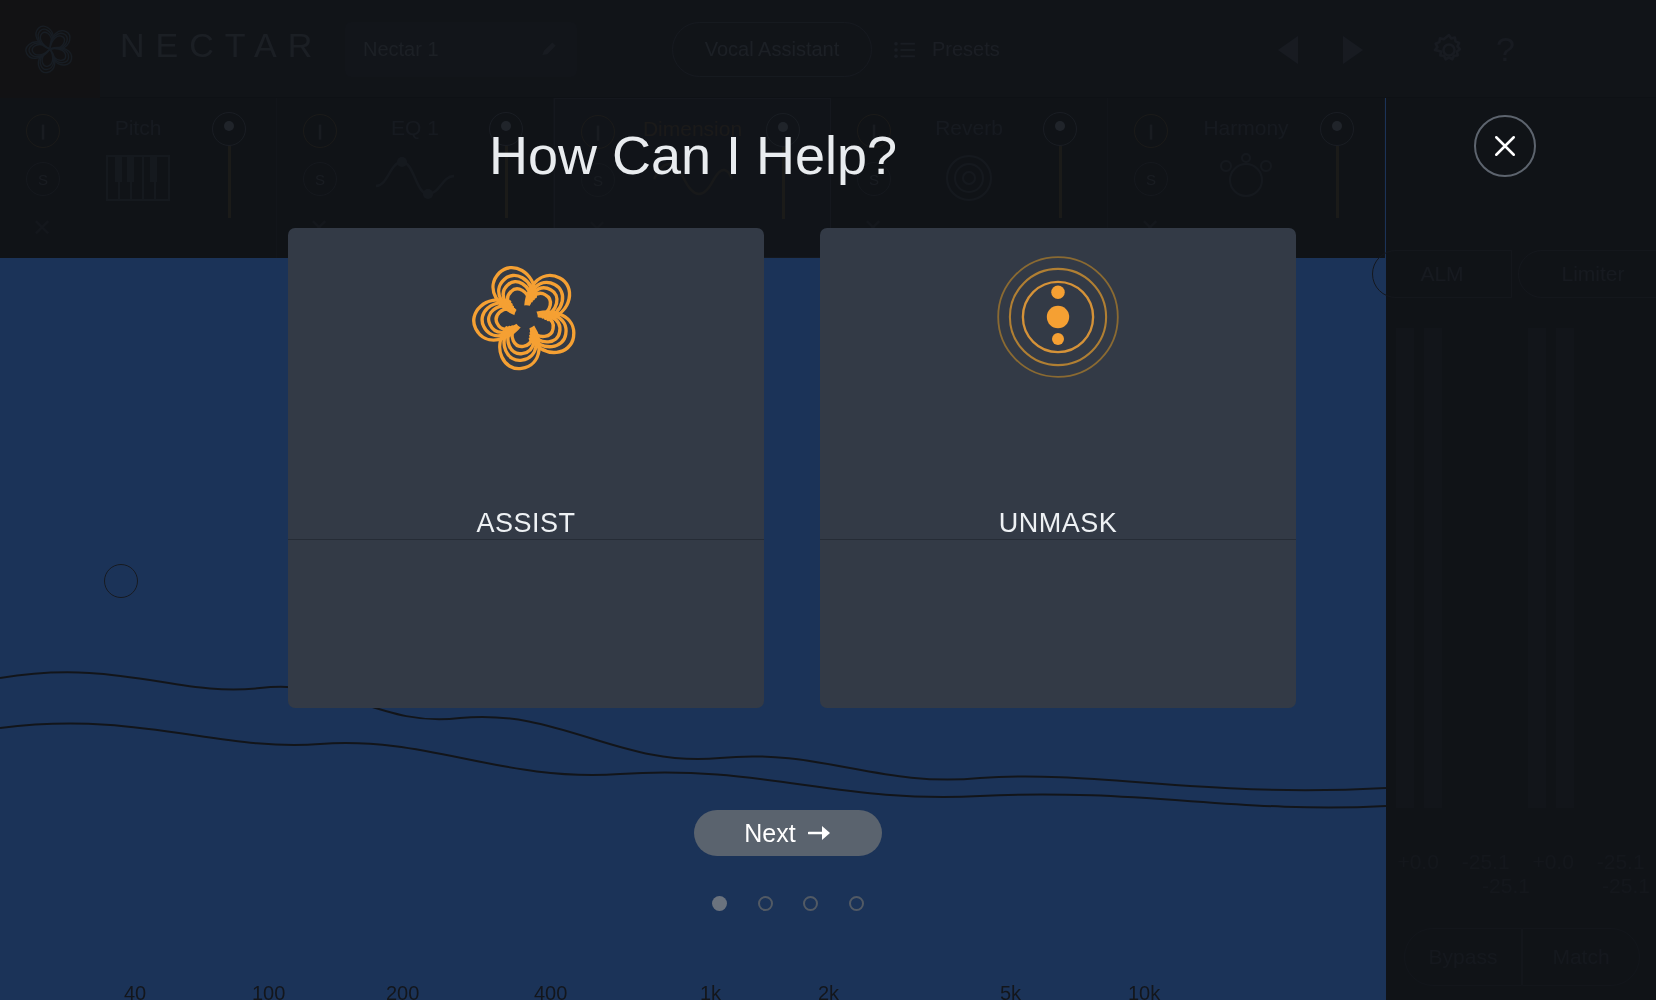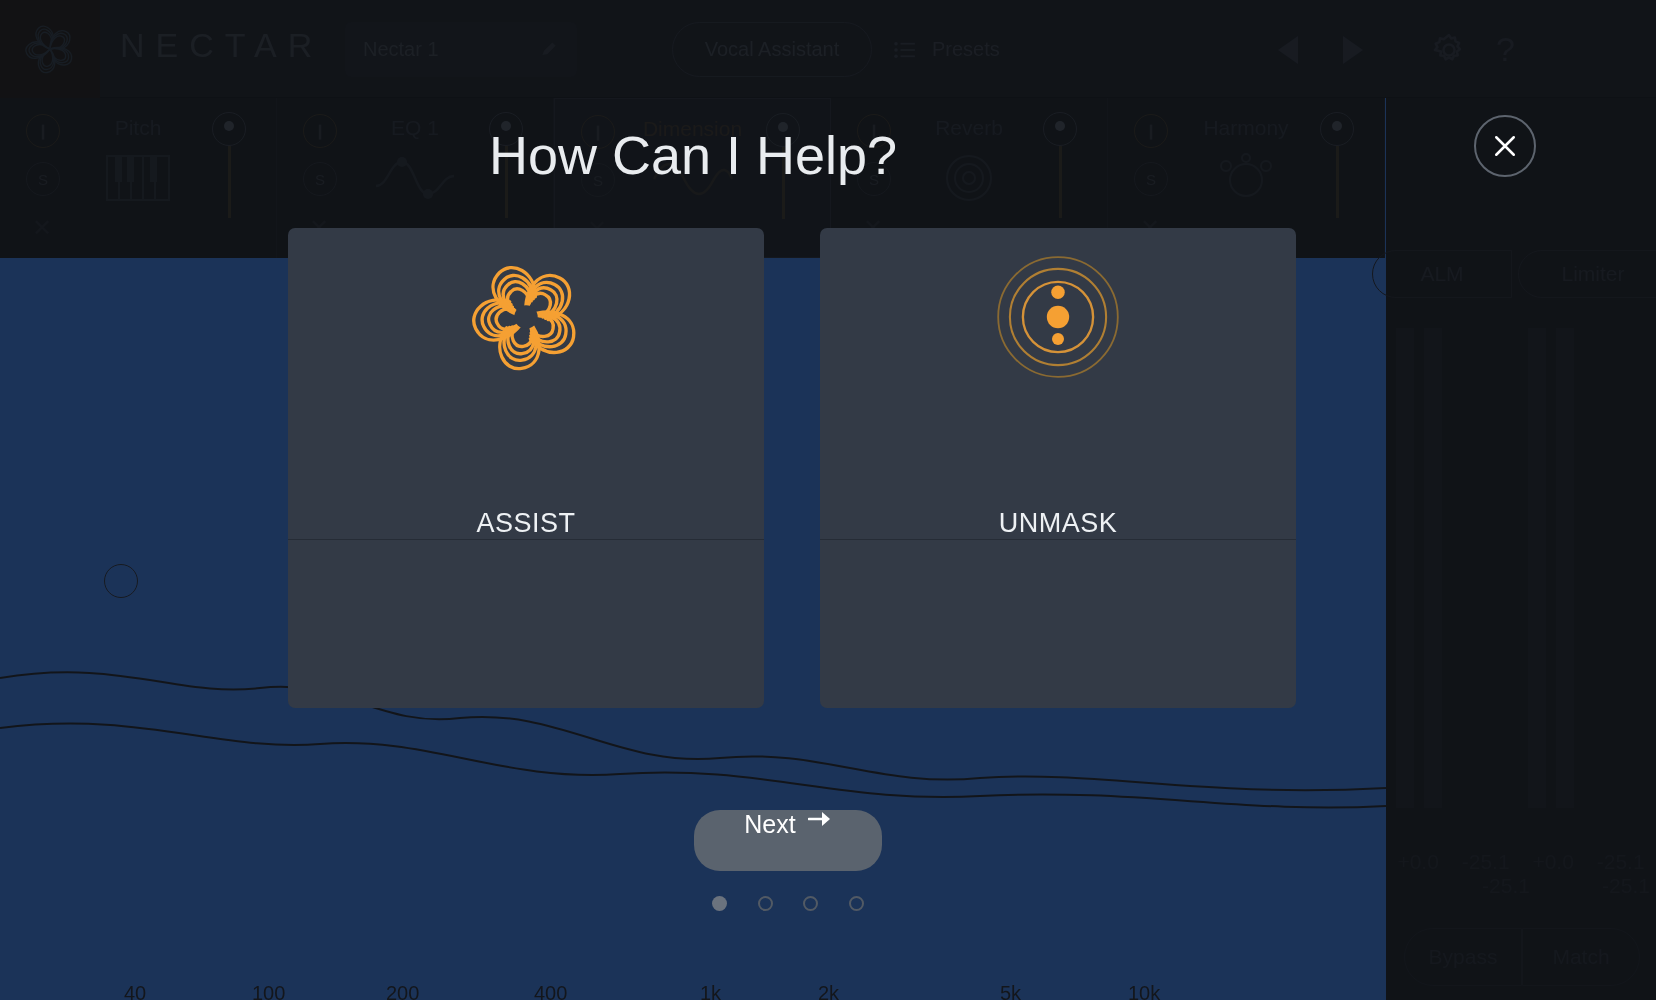--- a/index.html
+++ b/index.html
@@ -240,23 +240,23 @@
     width: 100%;
   }
   .check-btn {
     margin-top: auto; margin-bottom: 36px;
     width: 62px; height: 62px;
     cursor: pointer;
   }
 
   .next-btn {
     position: absolute; left: 694px; top: 810px;
-    width: 188px; height: 61px;
+    width: 188px; height: 46px;
     background: #5a636e; border-radius: 26px;
-    display: flex; align-items: flex-start; justify-content: center;
+    display: flex; align-items: center; justify-content: center;
     gap: 12px;
     font-size: 25px; color: #ffffff;
     cursor: pointer;
   }
   .dots {
     position: absolute; left: 694px; top: 888px;
     width: 188px; height: 30px;
     display: flex; align-items: center; justify-content: space-between;
     padding: 0 18px;
   }

